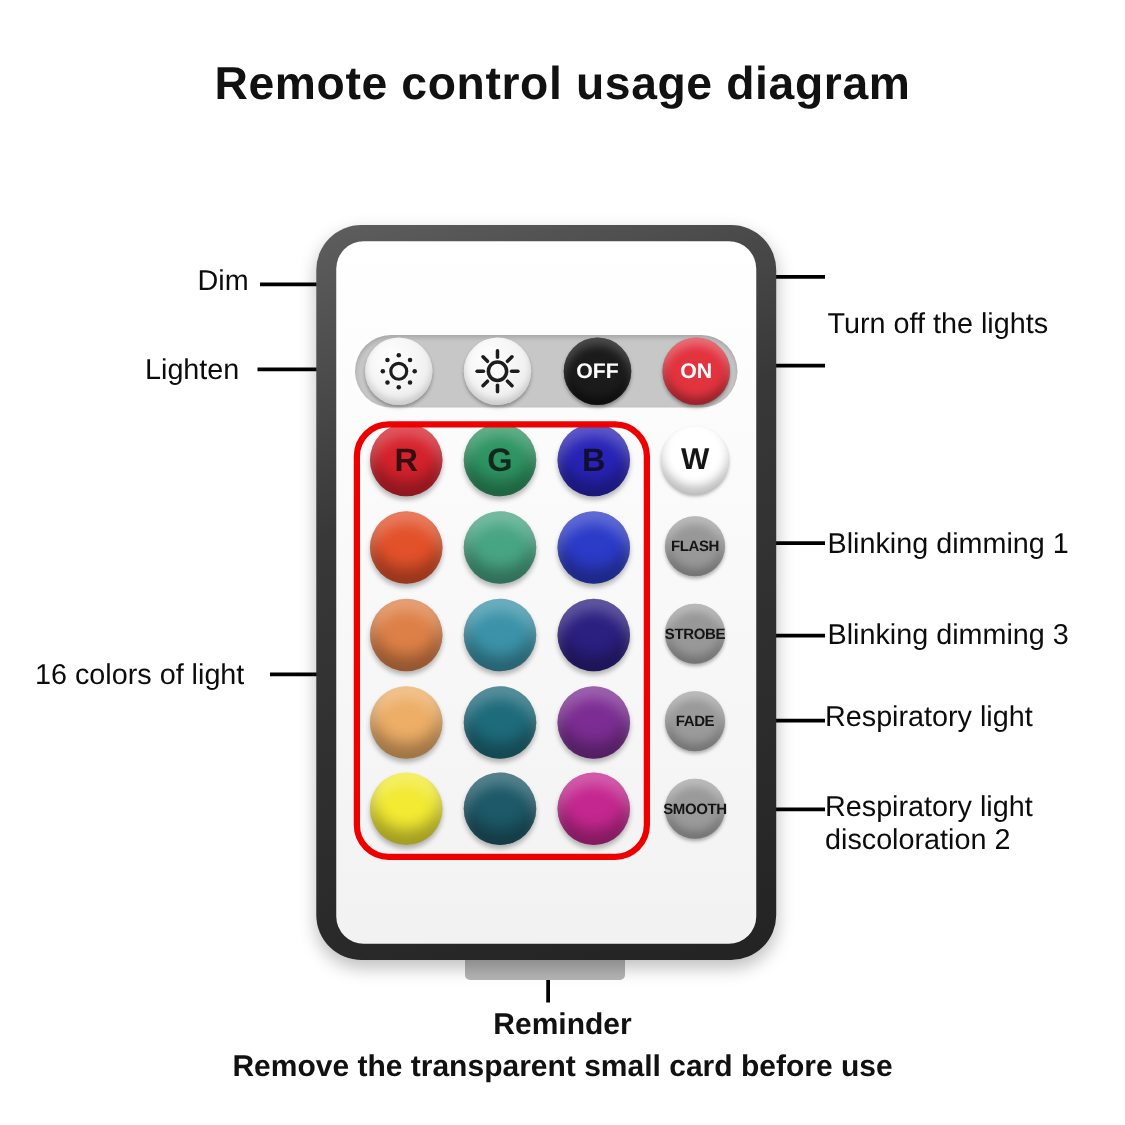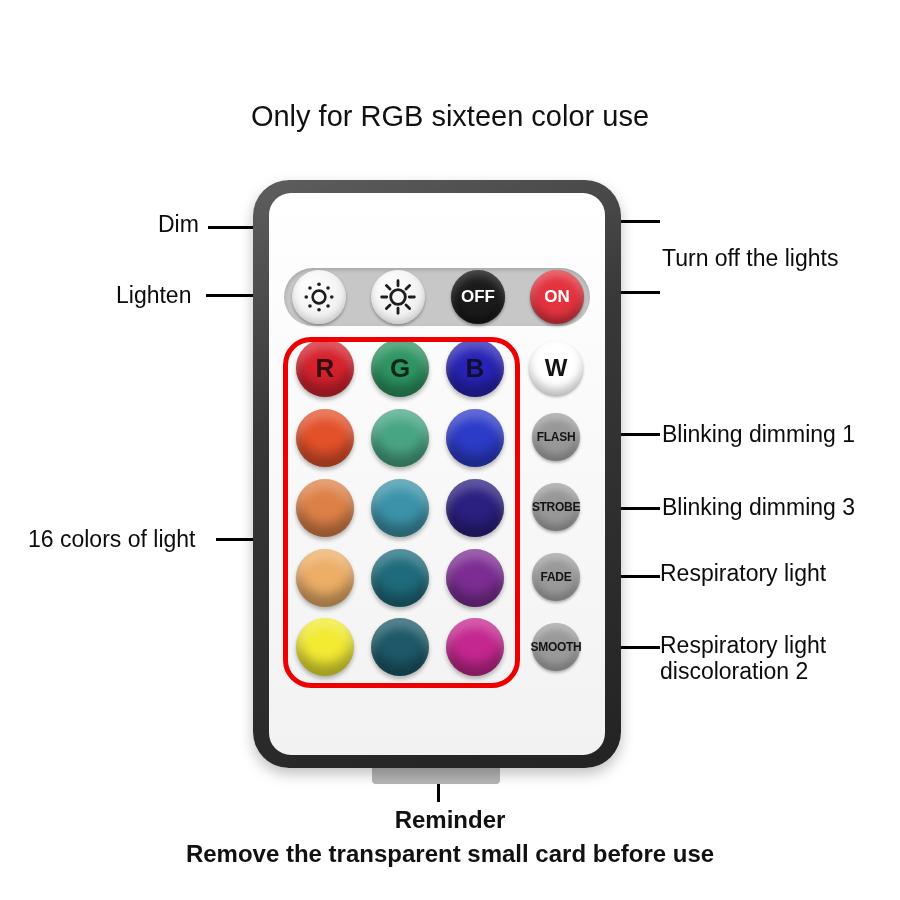--- a/index.html
+++ b/index.html
@@ -98,21 +98,21 @@
   .reminder{position:absolute;top:806px;left:0;width:100%;text-align:center;
             font-size:24px;font-weight:600;}
   .note{position:absolute;top:840px;left:0;width:100%;text-align:center;
         font-size:24px;font-weight:600;}
 </style>
 </head>
 <body>
 
 <div class="canvas">
 
-  <div class="subtitle">Only for RGB sixteen color use</div>
+  <div class="title">Remote control usage diagram</div>
 
   <div class="lbl lbl-dim">Dim</div>
   <div class="lbl lbl-lighten">Lighten</div>
   <div class="lbl lbl-sixteen">16 colors of light</div>
 
   <div class="lbl lbl-turnoff">Turn off the lights</div>
   <div class="lbl lbl-blink1">Blinking dimming 1</div>
   <div class="lbl lbl-blink2">Blinking dimming 3</div>
   <div class="lbl-two lbl-resp1">
     <div>Respiratory light</div>

